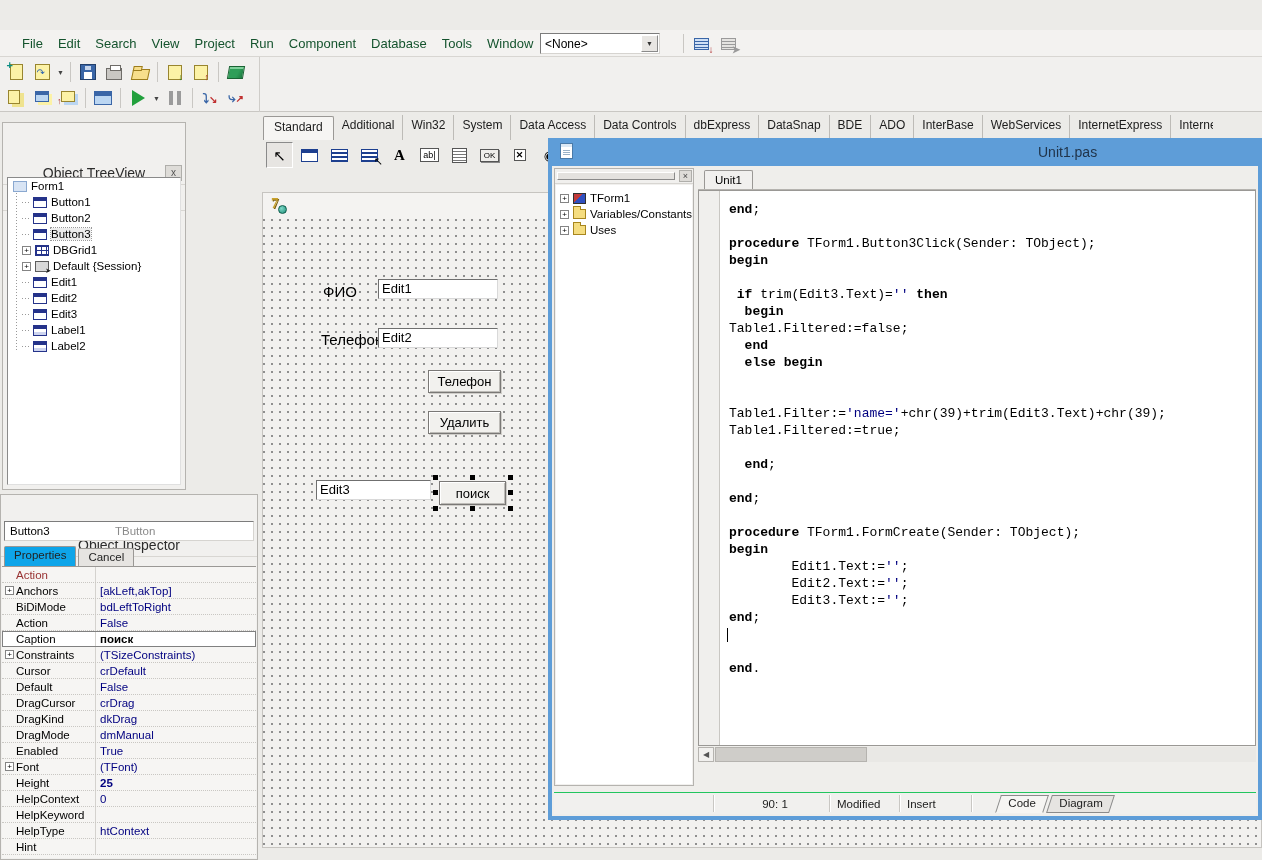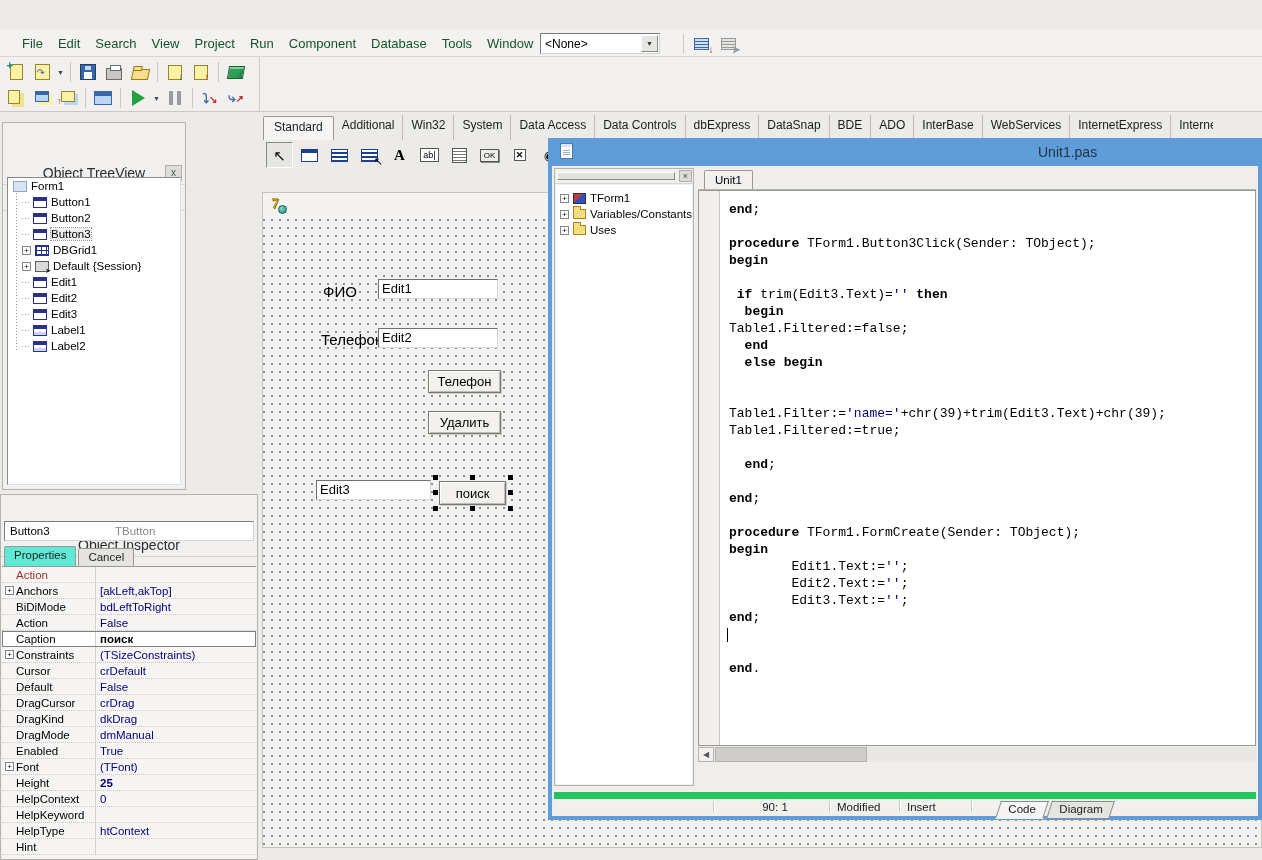--- a/index.html
+++ b/index.html
@@ -108,21 +108,21 @@
   .ti-session { background:#D9D9D9; border:1px solid #5c5c5c; position:relative; }
   .ti-session::after { content:"➤"; position:absolute; right:-3px; bottom:-4px; font-size:7px; color:#222; }
   .trow.sel .tlabel { background:#EDEDED; outline:1px dotted #999; }
 
   
   .oi-combo { position:absolute; left:3px; right:3px; top:26px; height:20px; background:#fff; border:1px solid; border-color:#7c7c7c #d6d4d0 #d6d4d0 #7c7c7c; font-size:11.5px; }
   .oi-combo .nm { position:absolute; left:5px; top:3px; color:#000; }
   .oi-combo .ty { position:absolute; left:110px; top:3px; color:#8a8a8a; }
   .oi-tabs { position:absolute; left:3px; top:50px; height:21px; display:flex; align-items:flex-end; }
   .oi-tab { font-size:11.5px; padding:2px 9px 3px 9px; border:1px solid #9a9895; border-bottom:none; border-radius:2px 2px 0 0; background:#E6E4E1; margin-right:2px; color:#222; }
-  .oi-tab.active { background:#5eead4; padding-bottom:5px; }
+  .oi-tab.active { background:#0ea5e9; padding-bottom:5px; }
   .oi-grid { position:absolute; left:1px; right:1px; top:71px; bottom:1px; background:#F6F5F3; border-top:1px solid #9a9895; overflow:hidden; }
   .prow { position:relative; height:16px; display:flex; border-bottom:1px dotted #C9C7C3; }
   .prow .pname { width:94px; display:flex; align-items:center; font-size:11.5px; color:#000; border-right:1px solid #D4D2CE; padding-left:3px; }
   .prow .pexp { width:9px; height:9px; border:1px solid #848484; background:#fff; font-size:8px; line-height:7px; text-align:center; margin-right:2px; flex:none; }
   .prow .pgap { width:11px; flex:none; }
   .prow .pval { flex:1; font-size:11.5px; color:#000080; display:flex; align-items:center; padding-left:4px; white-space:nowrap; overflow:hidden; }
   .prow.red .pname { color:#993333; }
   .prow.vbold .pval { font-weight:bold; }
   .prow.vblack .pval { color:#000; }
   .prow.sel { outline:1px solid #808080; outline-offset:-1px; background:#fff; }
@@ -161,21 +161,21 @@
   .cw-tab { position:absolute; left:6px; bottom:0; font-size:11.5px; padding:3px 10px 3px 10px; background:#F1F0EE; border:1px solid #9a9895; border-bottom:none; border-radius:2px 2px 0 0; }
   .cw-code { position:absolute; left:0; top:22px; right:0; bottom:40px; background:#fff; border:1px solid #9a9895; overflow:hidden; }
   .cw-gutter { position:absolute; left:0; top:0; width:21px; bottom:0; background:#F0EFED; border-right:1px solid #C9C7C3; }
   .codepre { position:absolute; left:30px; top:10px; font:13px/17px "Liberation Mono","DejaVu Sans Mono",monospace; color:#000; white-space:pre; }
   .codepre .str { color:#000080; }
   .codeline { height:17px; position:relative; }
   .caret { position:absolute; left:-2px; top:2px; width:1px; height:14px; background:#000; }
   .cw-hscroll { position:absolute; left:0; bottom:24px; right:0; height:15px; background:#E9E8E5; }
   .sb-btn { position:absolute; left:0; top:0; width:16px; height:15px; background:#F1F0EE; border:1px solid #B5B3AF; font-size:8px; text-align:center; line-height:13px; color:#555; }
   .sb-thumb { position:absolute; left:17px; top:0; width:152px; height:15px; background:#CFCDC9; border:1px solid #B5B3AF; }
-  .cw-status { position:absolute; left:2px; right:2px; bottom:2px; height:22px; background:#F1F0EE; border-top:7px solid #22c55e; font-size:11.5px; color:#1c1c1c; }
+  .cw-status { position:absolute; left:2px; right:2px; bottom:2px; height:22px; background:#F1F0EE; border-top:1px solid #22c55e; font-size:11.5px; color:#1c1c1c; }
   .st-cell { position:absolute; top:2px; bottom:2px; border-right:1px solid #C9C7C3; box-shadow:1px 0 0 #fff; display:flex; align-items:center; padding-left:7px; }
   .vtabs { position:absolute; left:444px; top:2px; height:18px; display:flex; }
   .vtab { position:relative; transform:skewX(-18deg); border:1px solid #8a8a8a; background:#E6E4E1; padding:1px 9px; margin-right:3px; font-size:11.5px; }
   .vtab.active { background:#F6F5F3; border-bottom-color:#F6F5F3; }
   .vtab span { display:inline-block; transform:skewX(18deg); }
 
   .bottomstrip { position:absolute; left:258px; top:848px; width:1004px; height:12px; background:#ECEBE8; z-index:2; }
 </style>
 </head>
 <body>

